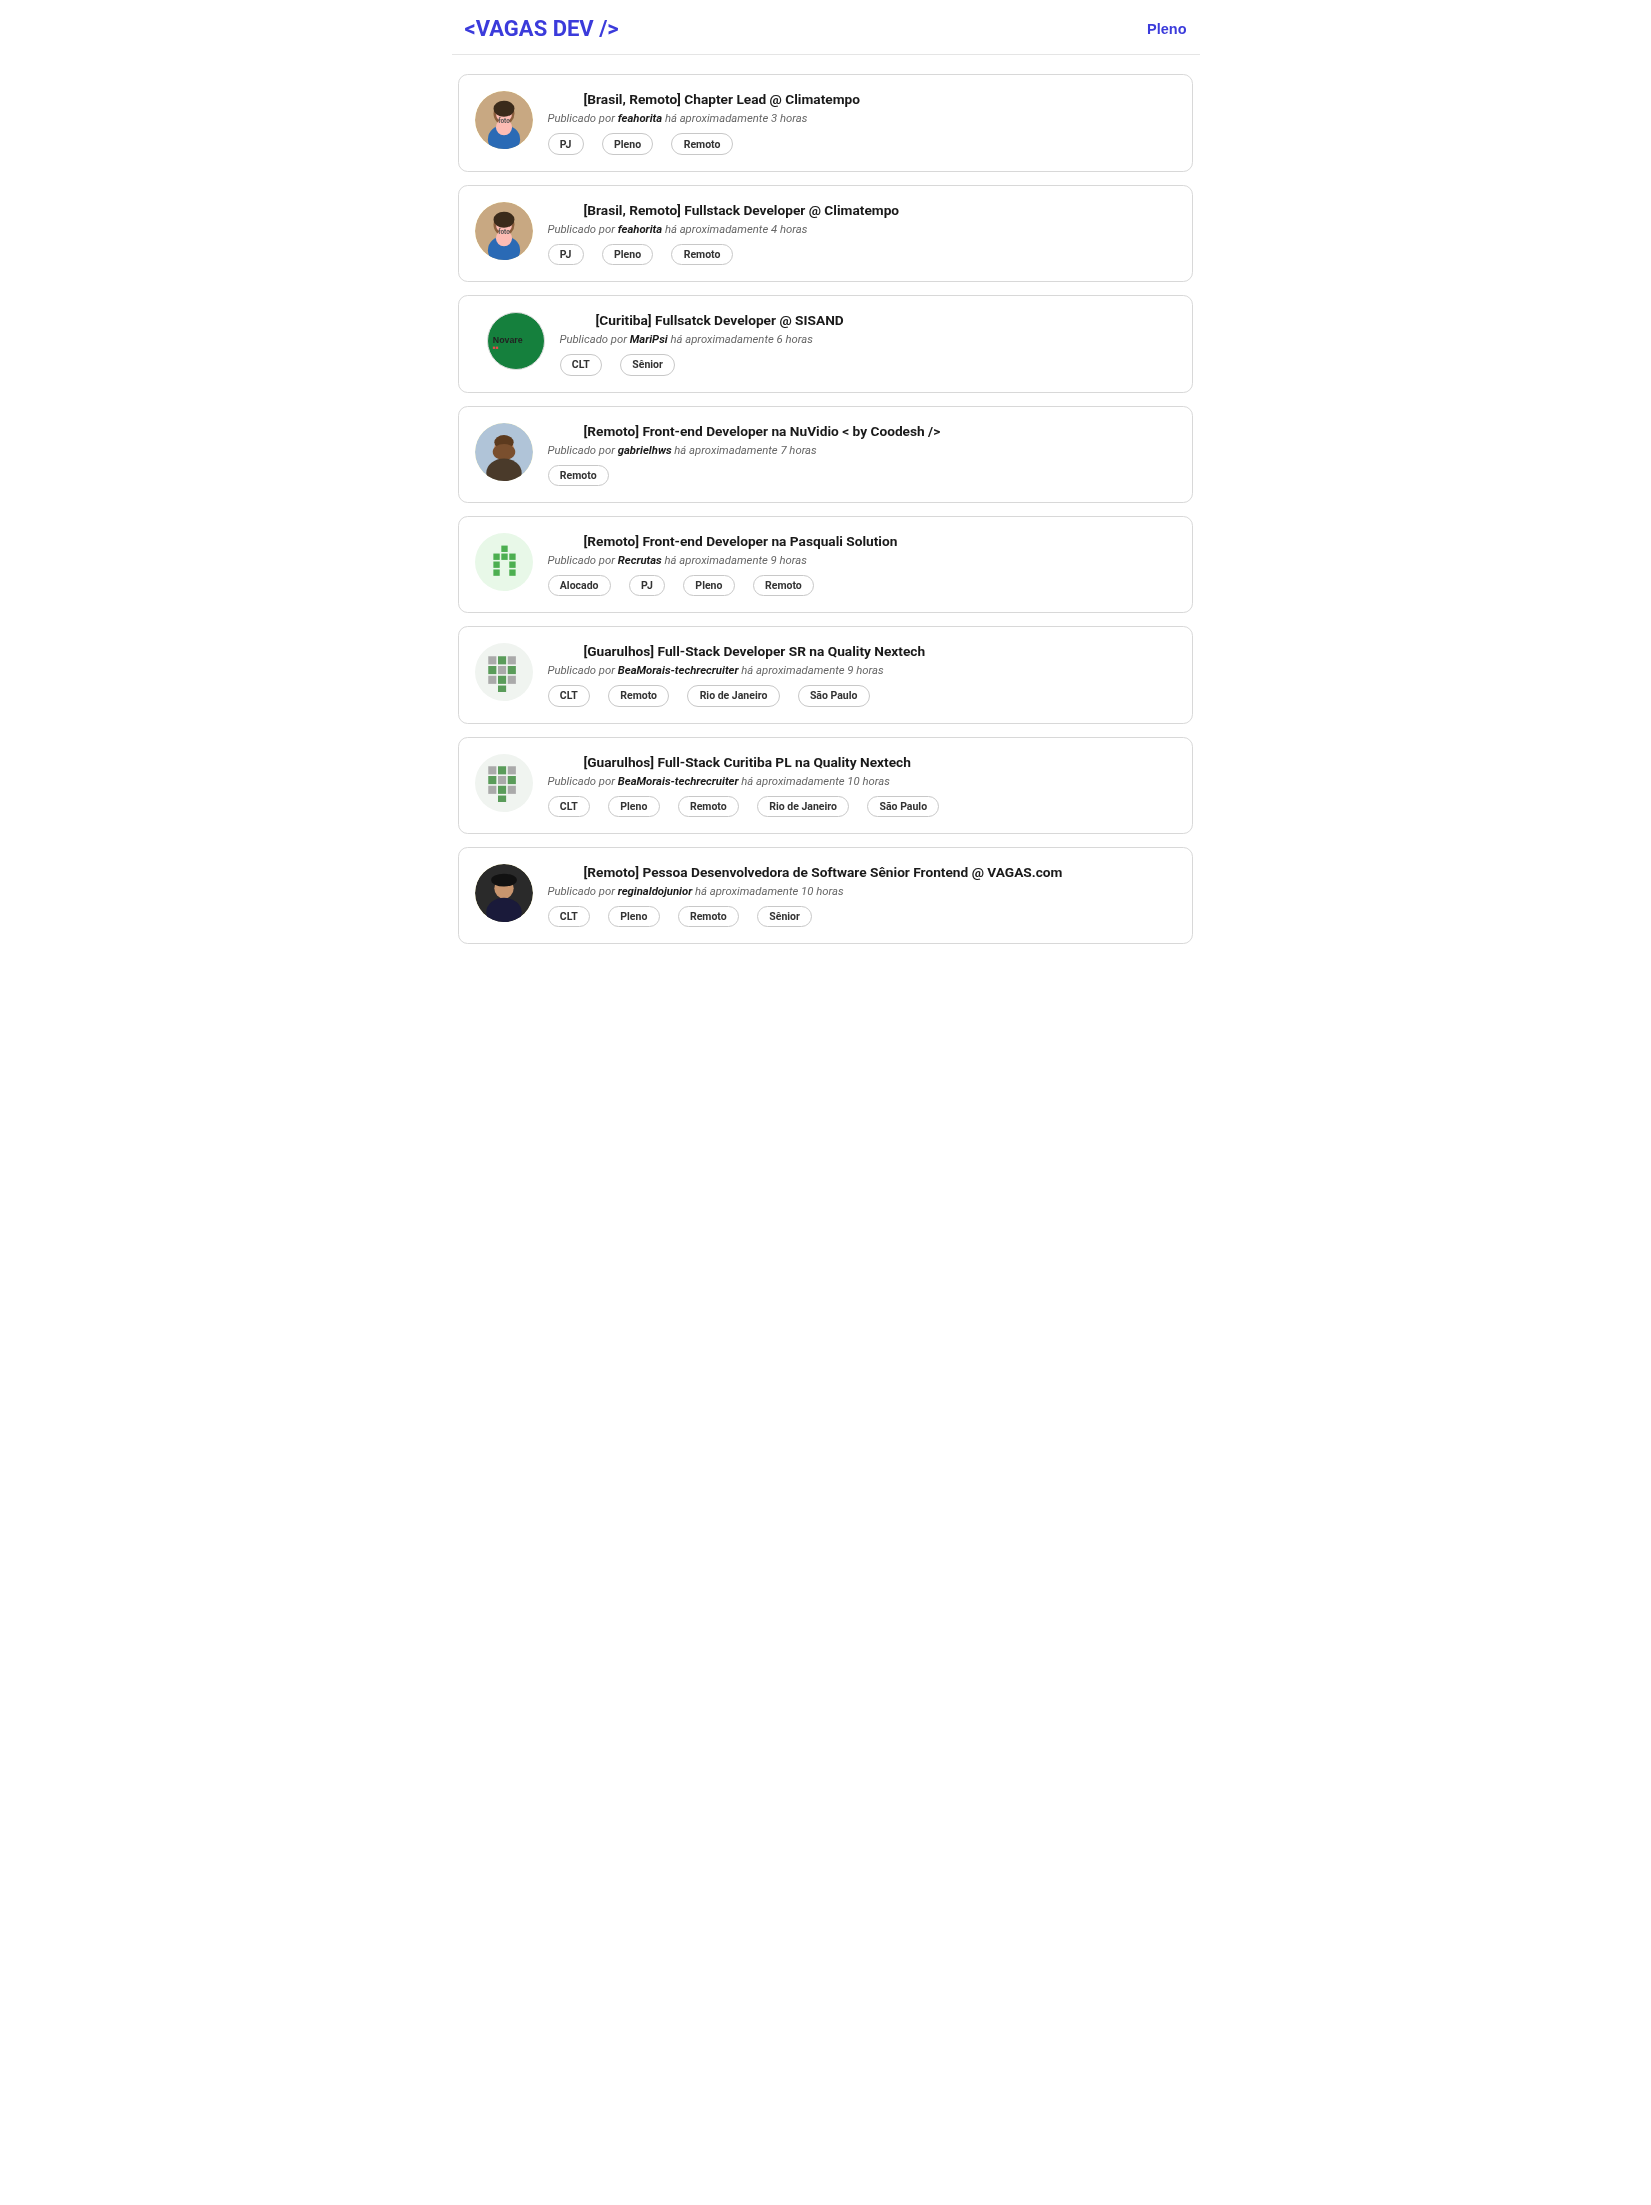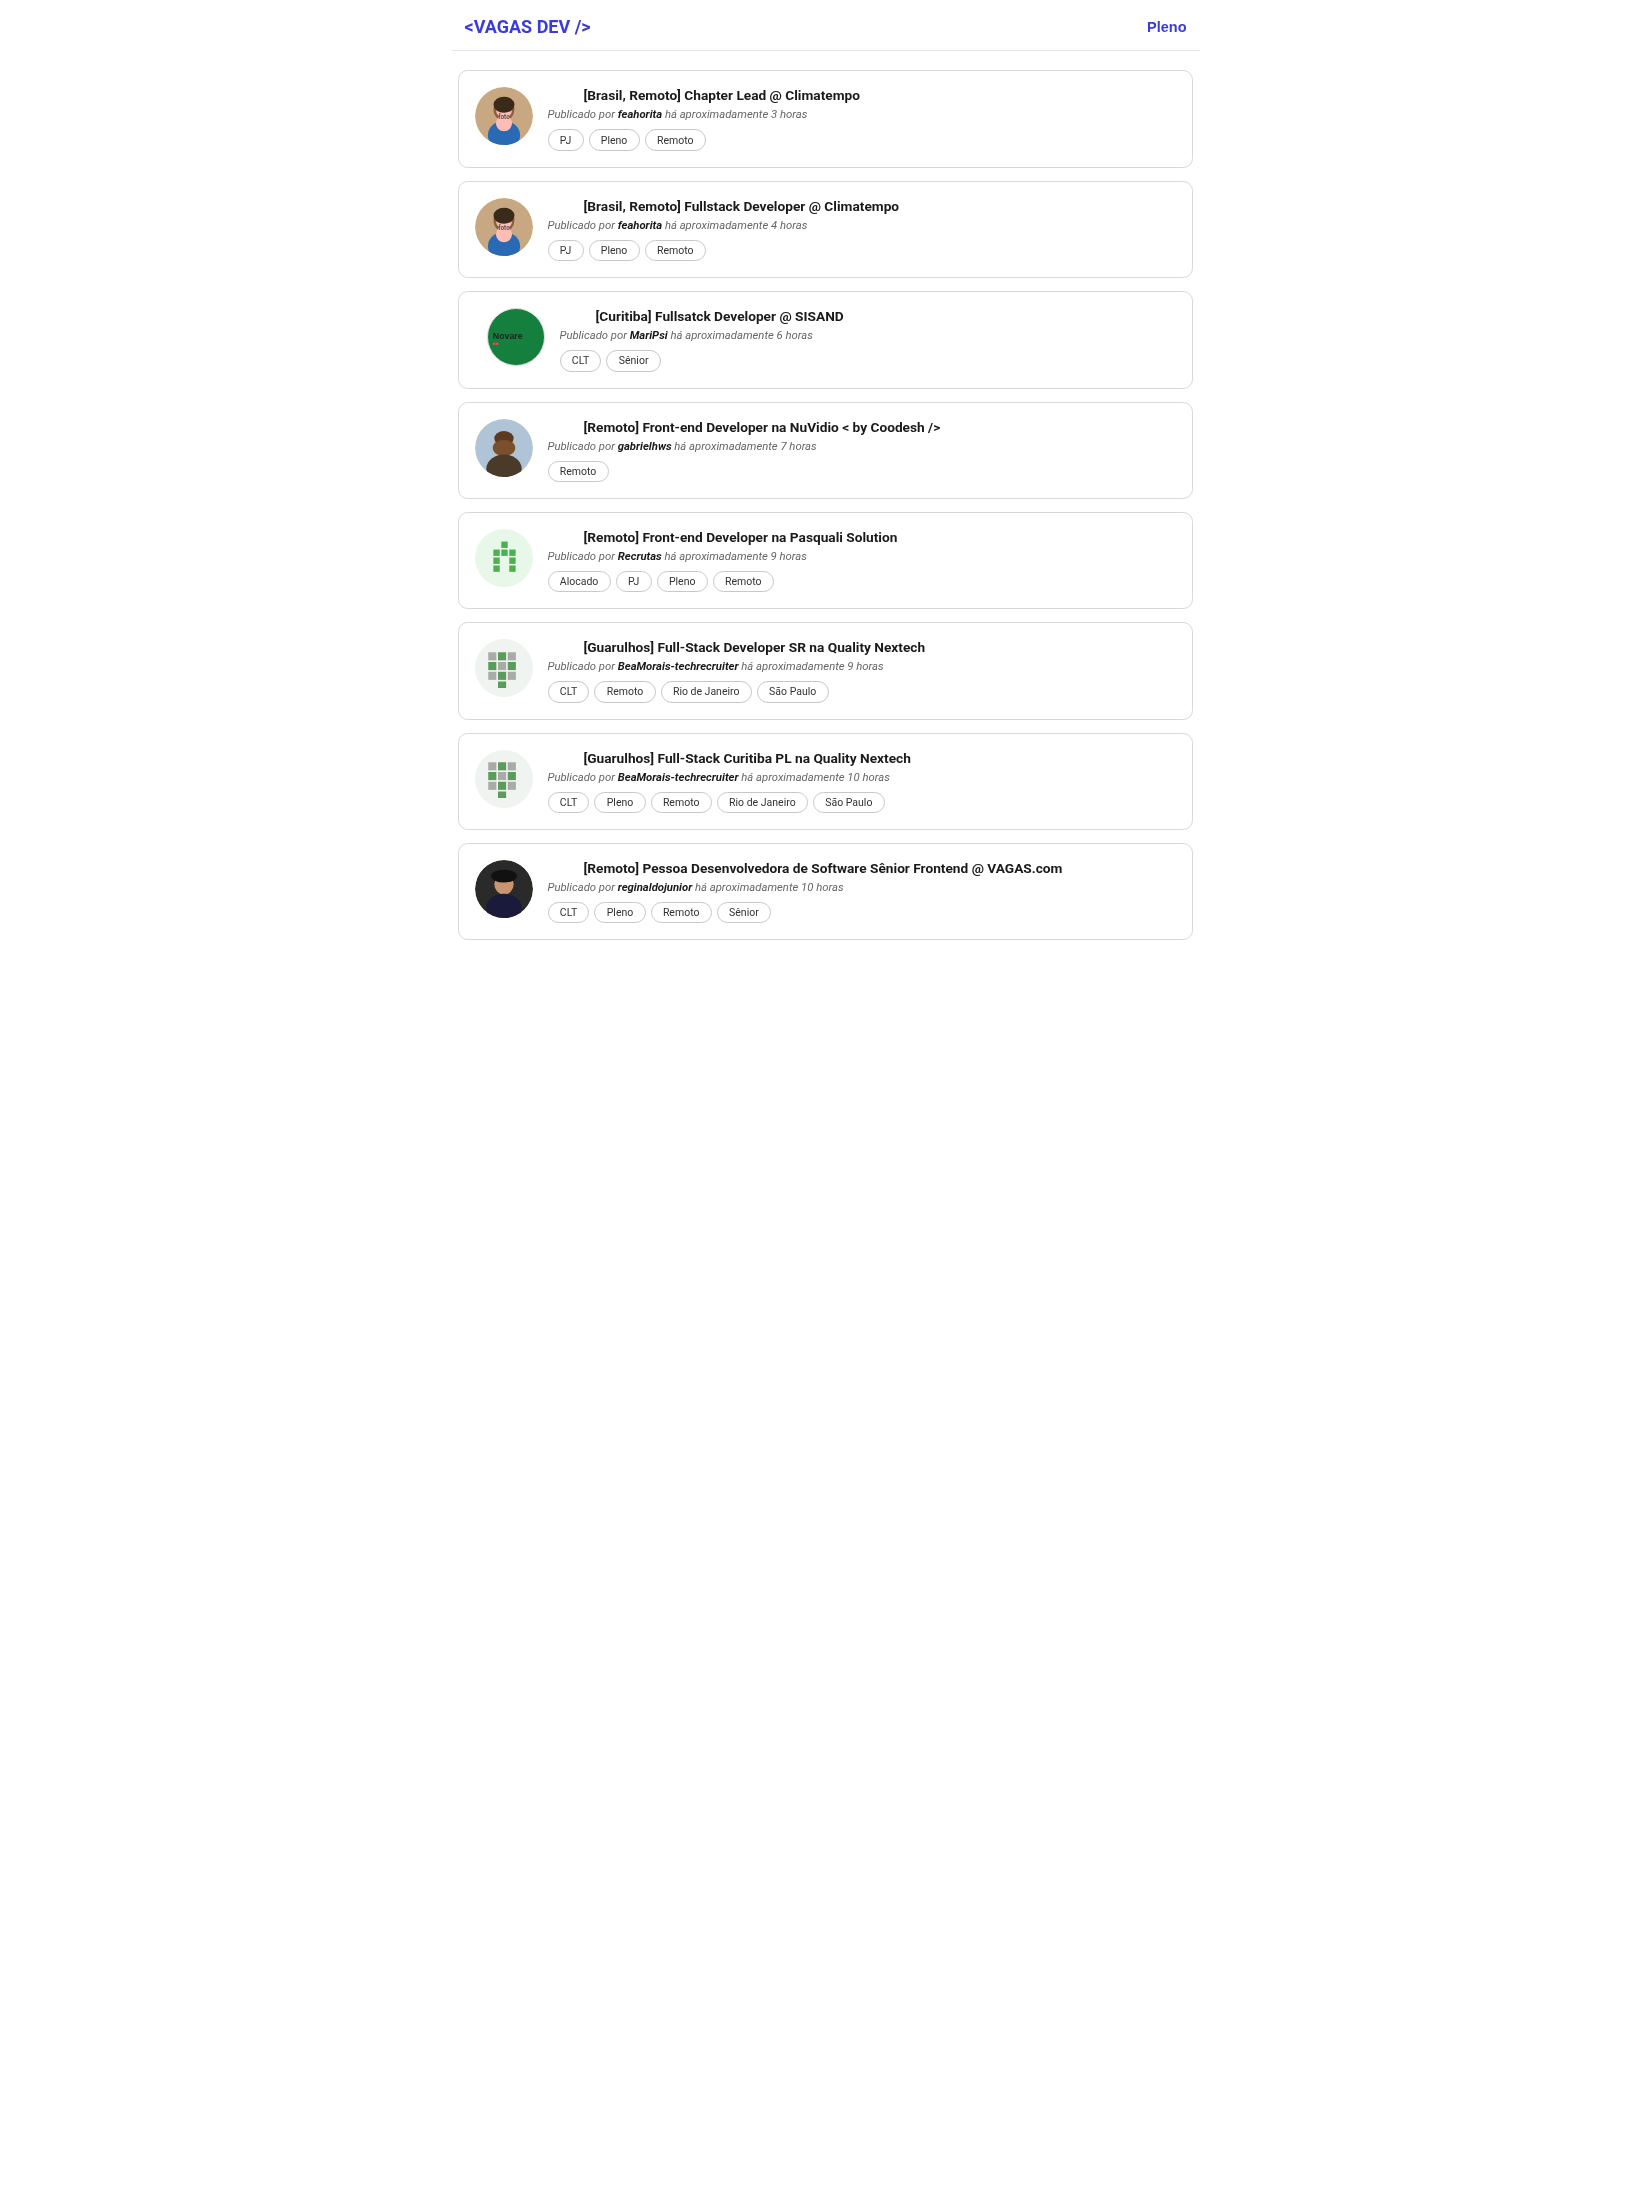--- a/index.html
+++ b/index.html
@@ -20,21 +20,21 @@
     header {
       display: flex;
       justify-content: space-between;
       align-items: center;
       padding: 16px 13px 13px 13px;
       border-bottom: 0.8px solid #e5e5e5;
       margin-bottom: 19.4px;
     }
 
     .site-title {
-      font-size: 18px;
+      font-size: 22px;
       font-weight: 700;
       color: #3b3bdb;
     }
 
     .menu-btn {
       font-size: 14.5px;
       font-weight: 700;
       color: #3b3bdb;
       background: none;
       border: none;
@@ -95,21 +95,22 @@
     }
 
     .job-posted strong {
       font-weight: 700;
       color: #1a1a1a;
     }
 
     .tags {
       display: flex;
       flex-wrap: wrap;
-      gap: 5px;
+      gap: 18px;
+      font-weight: bold;
     }
 
     .tag {
       display: inline-block;
       padding: 3.2px 11.3px;
       border-radius: 16px;
       border: 0.8px solid #c8c8c8;
       font-size: 10.5px;
       color: #333;
       background: #fff;

